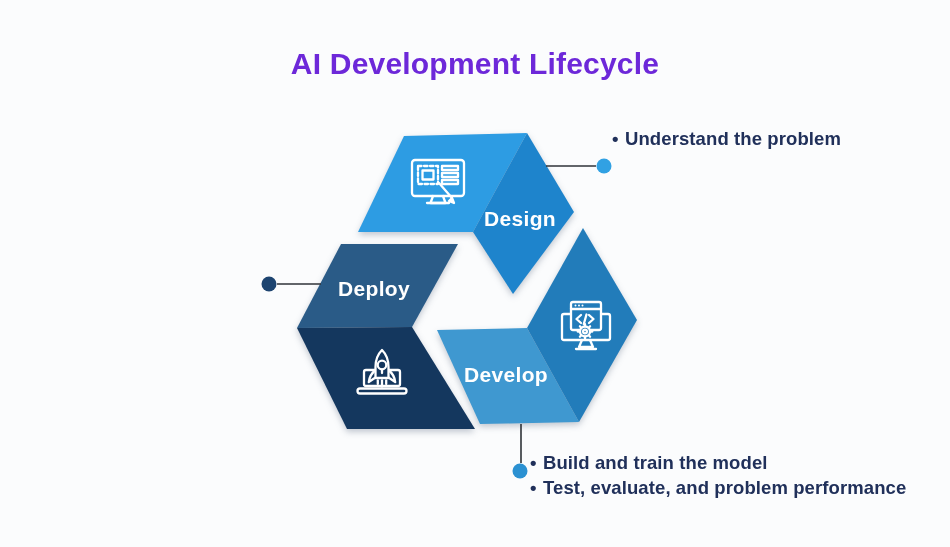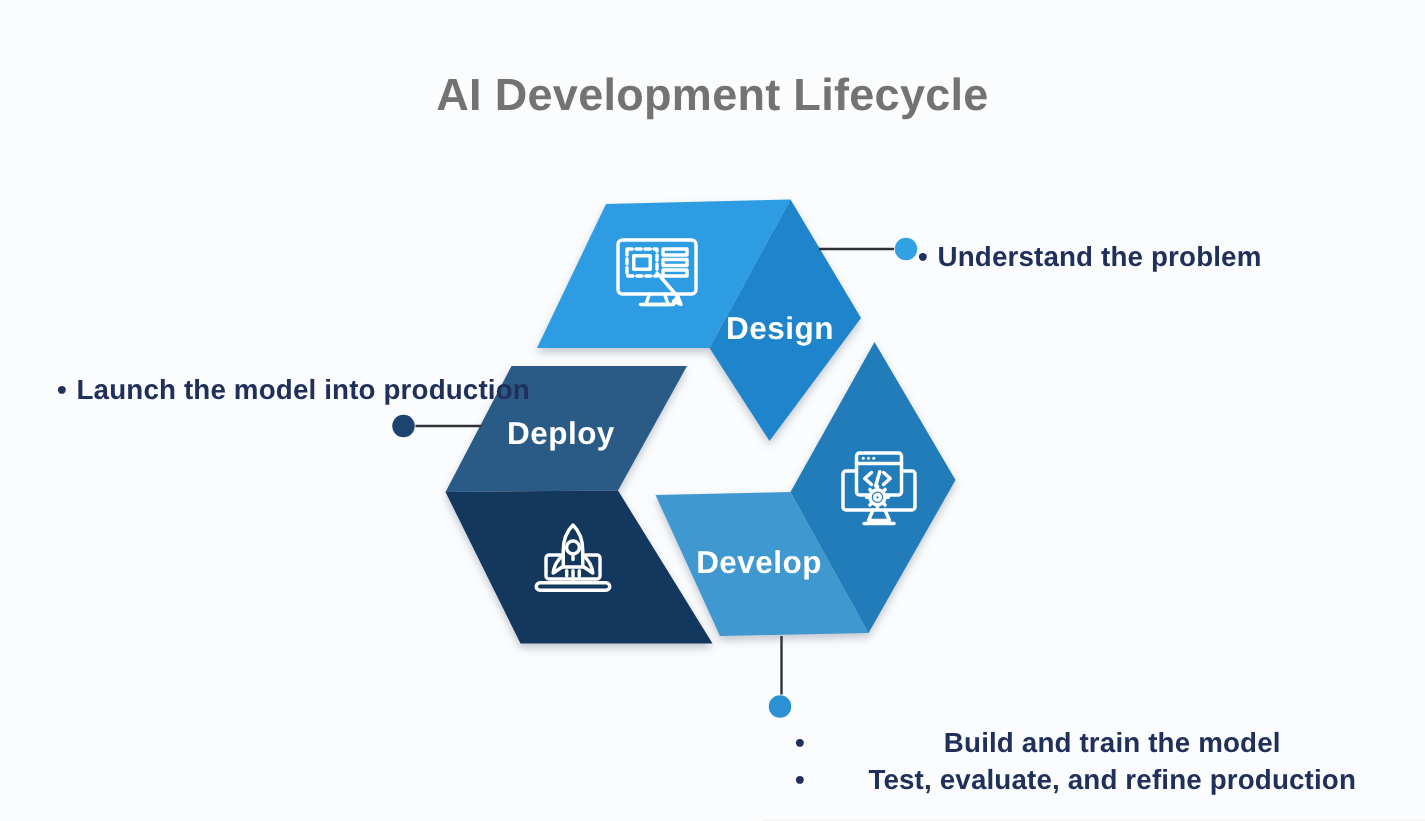--- a/index.html
+++ b/index.html
@@ -3,41 +3,41 @@
 <meta charset="utf-8">
 <style>
   html,body{margin:0;padding:0;background:#e9e9e9;}
   .canvas{
     position:relative;width:950px;height:547px;margin:0 auto;
     background:#fbfcfd;overflow:hidden;
     font-family:"Liberation Sans",sans-serif;
   }
   .title{
     position:absolute;top:46px;left:0;right:0;text-align:center;
-    font-size:30px;line-height:36px;font-weight:800;color:#737373;
+    font-size:30px;line-height:36px;font-weight:800;color:#6d28d9;
     letter-spacing:.2px;
   }
   .diagram-svg{position:absolute;left:0;top:0;}
   .arm{filter:drop-shadow(0 3px 3px rgba(25,45,75,.25));}
   .node-label{
     font-family:"Liberation Sans",sans-serif;font-weight:700;
     font-size:21px;fill:#ffffff;letter-spacing:.3px;
   }
   .icon{fill:none;stroke:#ffffff;stroke-width:2.3;stroke-linecap:round;stroke-linejoin:round;}
   .connector{stroke:#2f3338;stroke-width:1.6;}
   .bullets{
     position:absolute;color:#20305a;font-size:18.5px;line-height:25px;
-    font-weight:700;letter-spacing:.1px;margin-top:32px;
+    font-weight:700;letter-spacing:.1px;
   }
   .bullets ul{list-style:none;margin:0;padding:0;}
   .bullets li{position:relative;padding-left:13px;}
   .bullets li::before{content:"\2022";position:absolute;left:0;}
   .notes-design{left:612px;top:126px;width:300px;}
   .notes-deploy{left:38px;top:215px;width:332px;}
-  .notes-develop{left:530px;top:450px;width:410px;text-align:center;}
+  .notes-develop{left:530px;top:450px;width:410px;}
 </style>
 </head>
 <body>
 
 <div class="canvas">
 
   <div class="title">AI Development Lifecycle</div>
 
   <svg class="diagram-svg" width="950" height="547" viewBox="0 0 950 547">
 
@@ -114,24 +114,23 @@
   </svg>
 
   <div class="bullets notes-design">
     <ul>
       <li>Understand the problem</li>
     </ul>
   </div>
 
   <div class="bullets notes-deploy">
     <ul>
-      <li>Launch the model into production</li>
     </ul>
   </div>
 
   <div class="bullets notes-develop">
     <ul>
       <li>Build and train the model</li>
-      <li>Test, evaluate, and refine production</li>
+      <li>Test, evaluate, and problem performance</li>
     </ul>
   </div>
 
 </div>
 
 </body></html>

